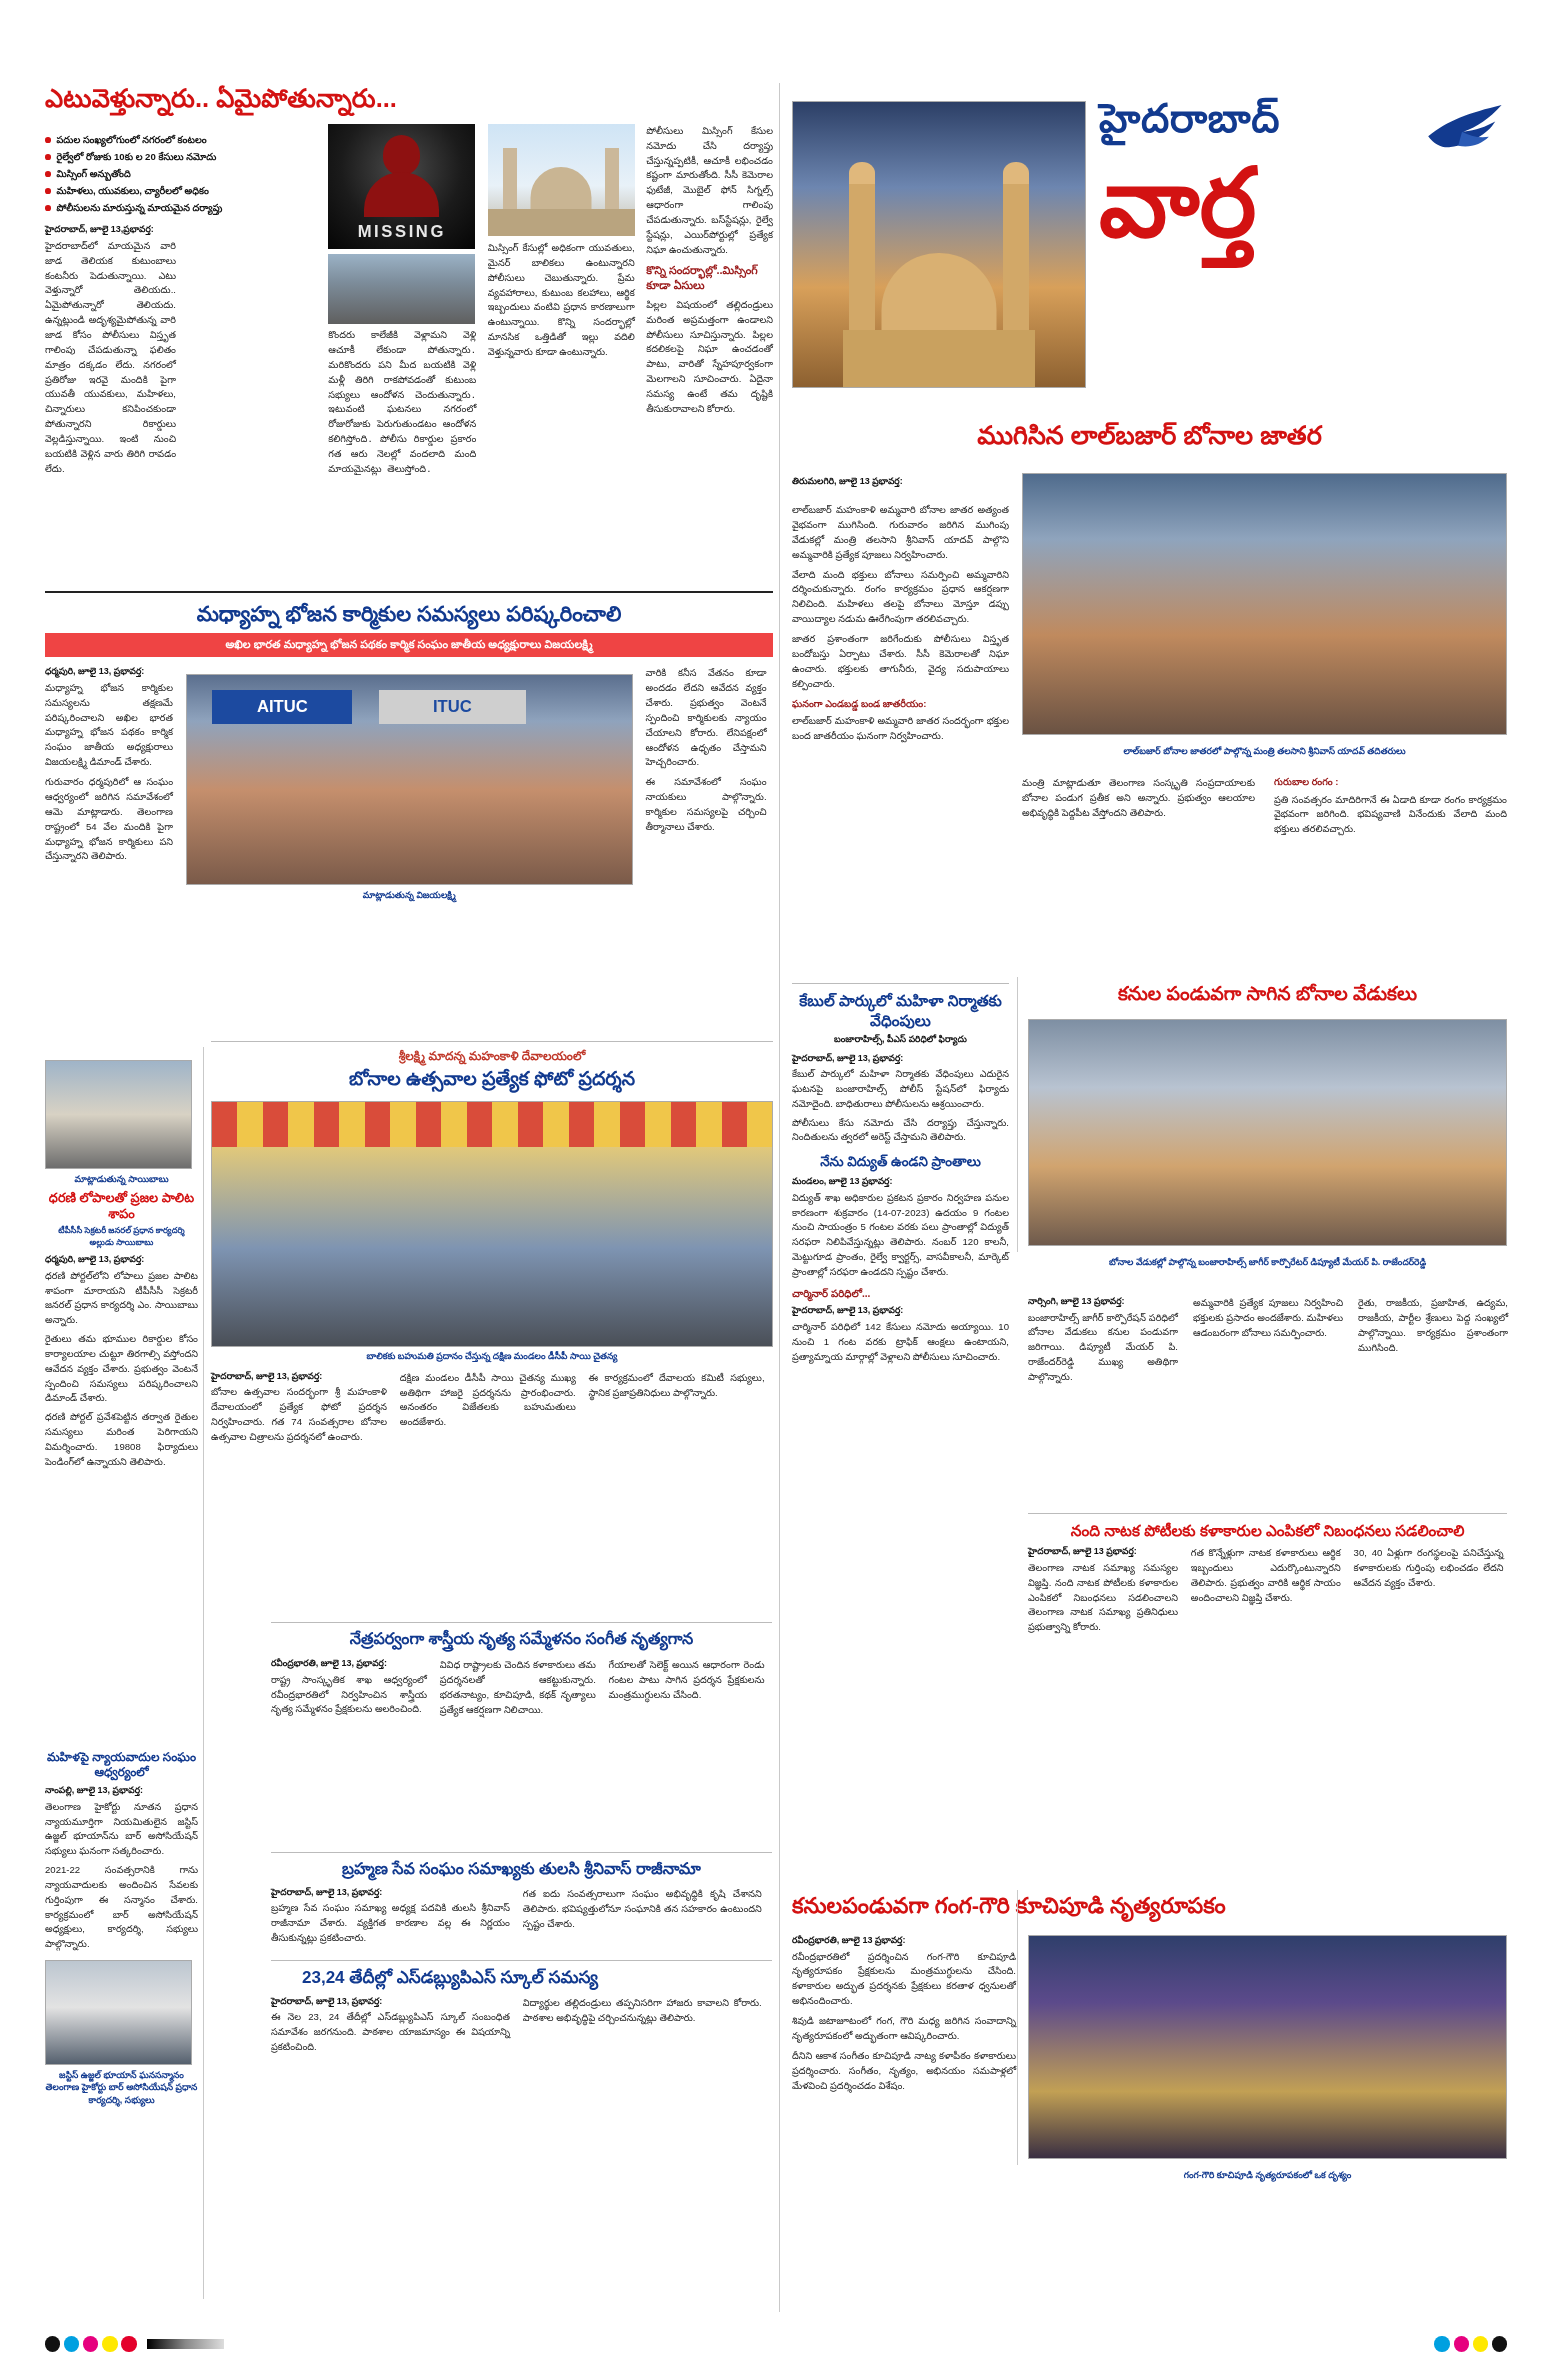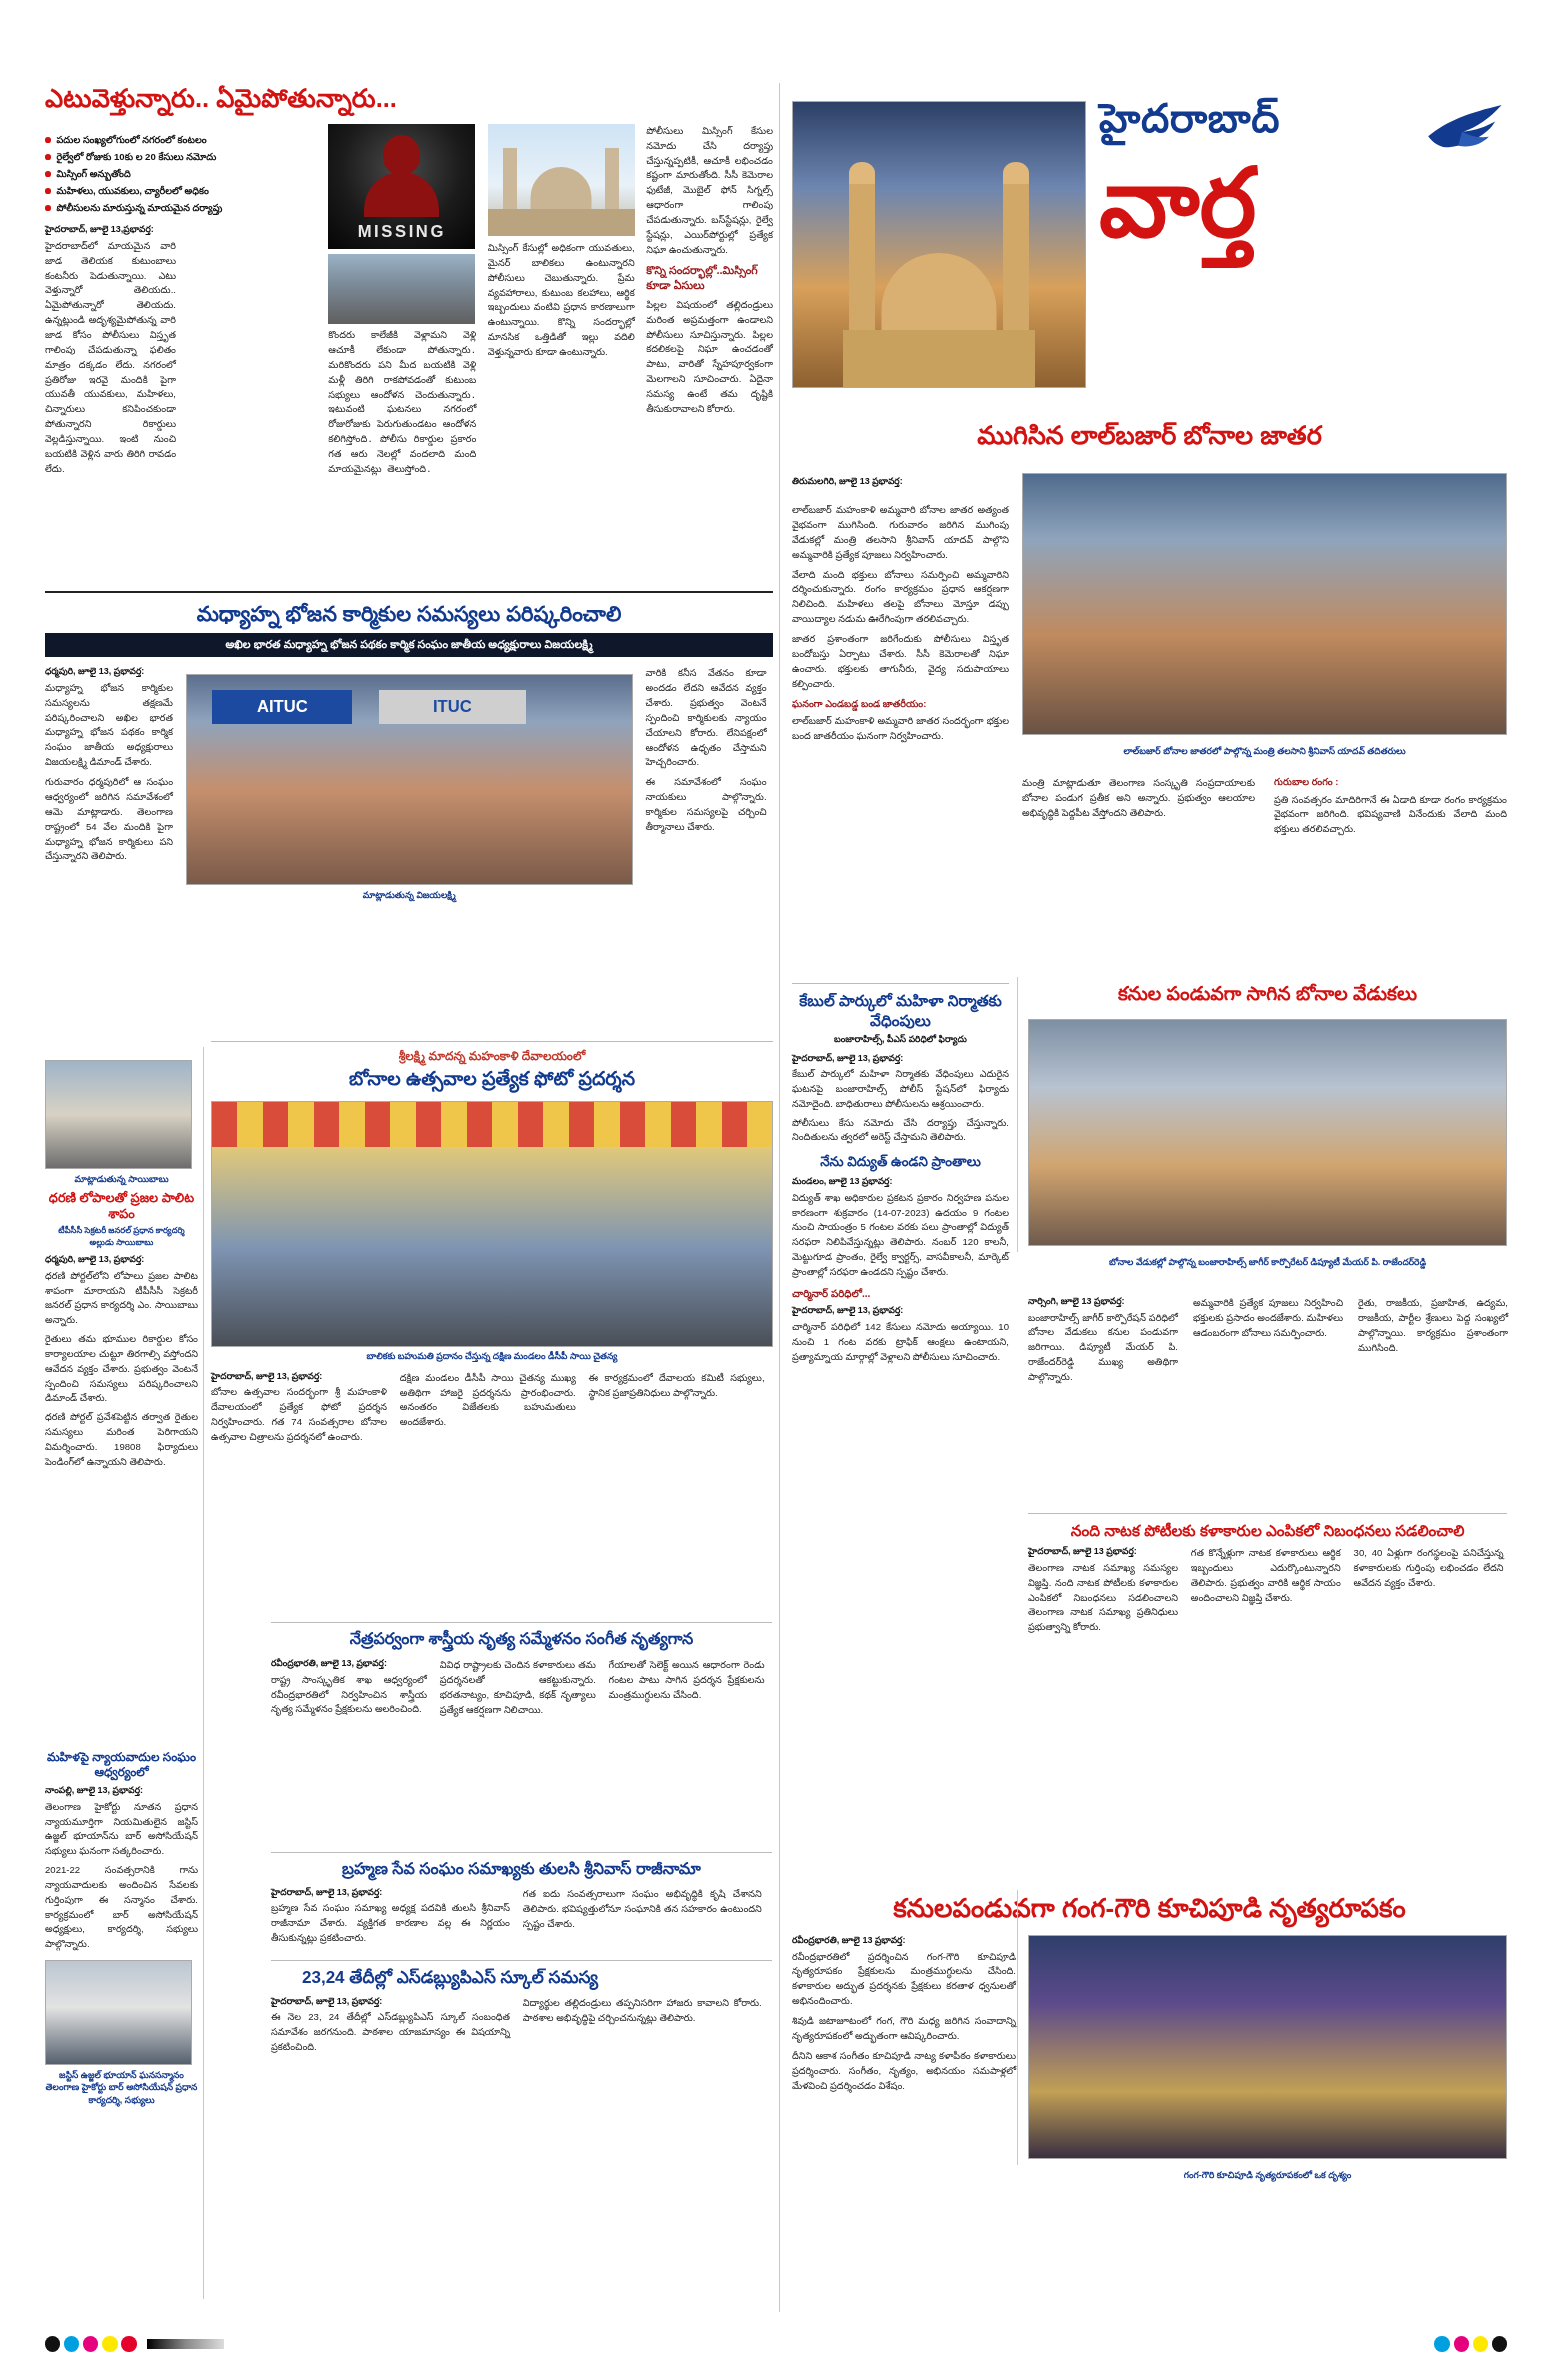--- a/index.html
+++ b/index.html
@@ -132,21 +132,21 @@
   .cm-base { position:absolute; bottom:0; left:0; right:0; height:27px; background:#b9a47f; }
   .cm-arch { position:absolute; bottom:27px; left:50%; transform:translateX(-50%); width:61px; height:42px; background:#c9b593; border-radius:31px 31px 0 0; }
 
   .street { width:147px; height:70px;
     background:linear-gradient(#9bb2c6 0%, #7d8d9b 40%, #5f5f5f 100%); }
 
   
   #meal-block { position:absolute; top:591px; left:45px; width:728px; }
   #meal-head { font-size:21px; color:#123a8f; text-align:center; }
   #meal-sub {
-    font-size:11px; color:#ffffff; background:#0f172a;
+    font-size:11px; color:#ffffff; background:#ef4444;
     text-align:center; padding:4.5px 6.4px; margin-top:6.4px; font-weight:bold;
   }
   #meal-photo { width:447px; height:211px; margin-top:7.7px; }
 
   
   #bonalu-photo-block { position:absolute; top:1041px; left:211px; width:562px; }
   #bonalu-photo-head1 { font-size:12px; color:#c0392b; text-align:center; font-weight:bold; }
   #bonalu-photo-head2 { font-size:19px; color:#123a8f; text-align:center; font-weight:bold; margin-top:2.6px;}
   #bonalu-photo-img { width:562px; height:246px; margin-top:6.4px; }
 
@@ -197,21 +197,21 @@
 
   #cable-block { position:absolute; top:983px; left:792px; width:217px; }
   #cable-head { font-size:15.3px; color:#123a8f; font-weight:bold; text-align:center; line-height:1.3; }
 
   #kanula-head { position:absolute; top:983px; left:1028px; width:479px;
     font-size:19px; color:#d31212; font-weight:bold; text-align:center; }
   #kanula-photo { position:absolute; top:1019px; left:1028px; width:479px; height:227px; }
 
   #nandi-block { position:absolute; top:1513px; left:1028px; width:479px; }
   #ganga-head { position:absolute; top:1893px; left:792px; width:715px;
-    font-size:26px; color:#d31212; font-weight:bold; text-align:center; }
+    font-size:22px; color:#d31212; font-weight:bold; text-align:left; }
   #ganga-photo { position:absolute; top:1935px; left:1028px; width:479px; height:224px; }
 
   
   .cmyk { position:absolute; bottom:25.5px; display:flex; gap:3.8px; align-items:center; }
   .cmyk .dot { width:15.3px; height:15.3px; border-radius:50%; }
   .cmyk .bar { width:77px; height:10.2px; background:linear-gradient(90deg,#000,#888,#ddd); margin-left:6.4px;}
 
   .divider-v {
     position:absolute; width:1.3px; background:#c9c9c9;
   }

